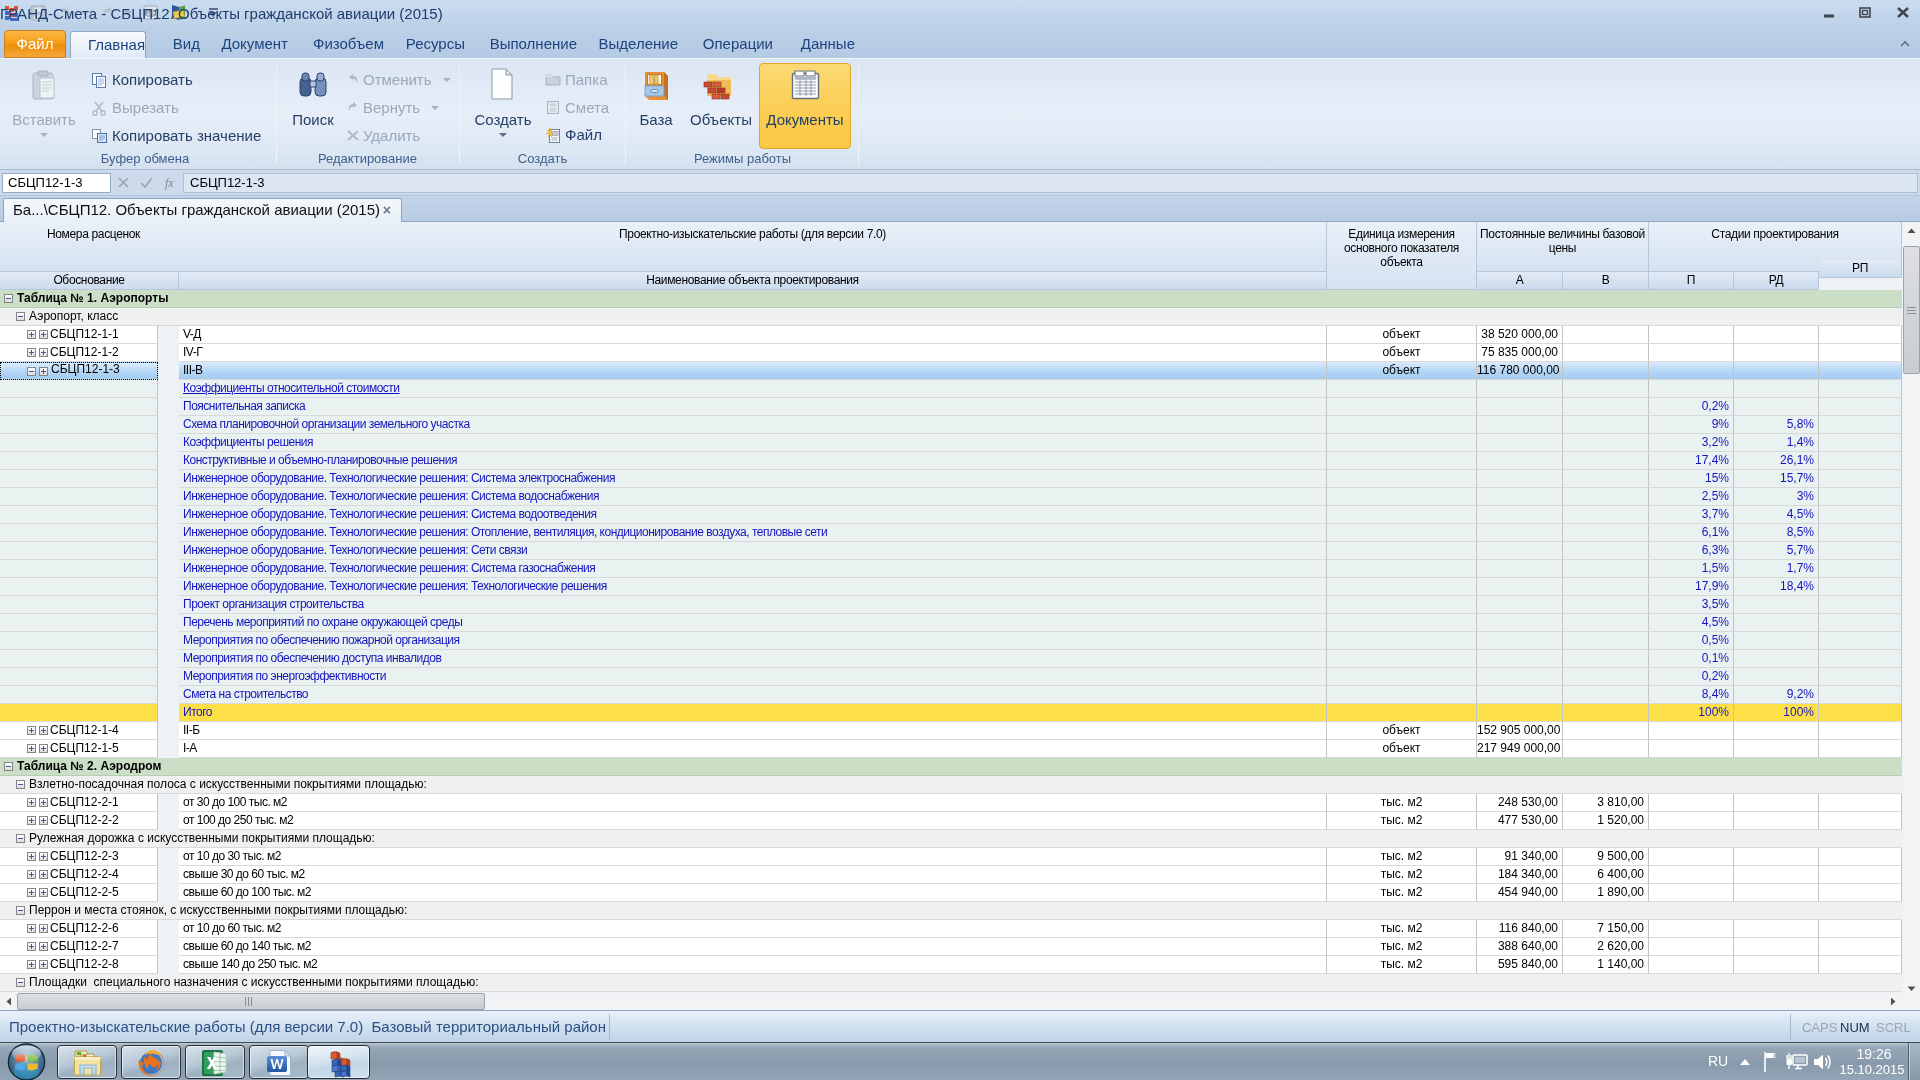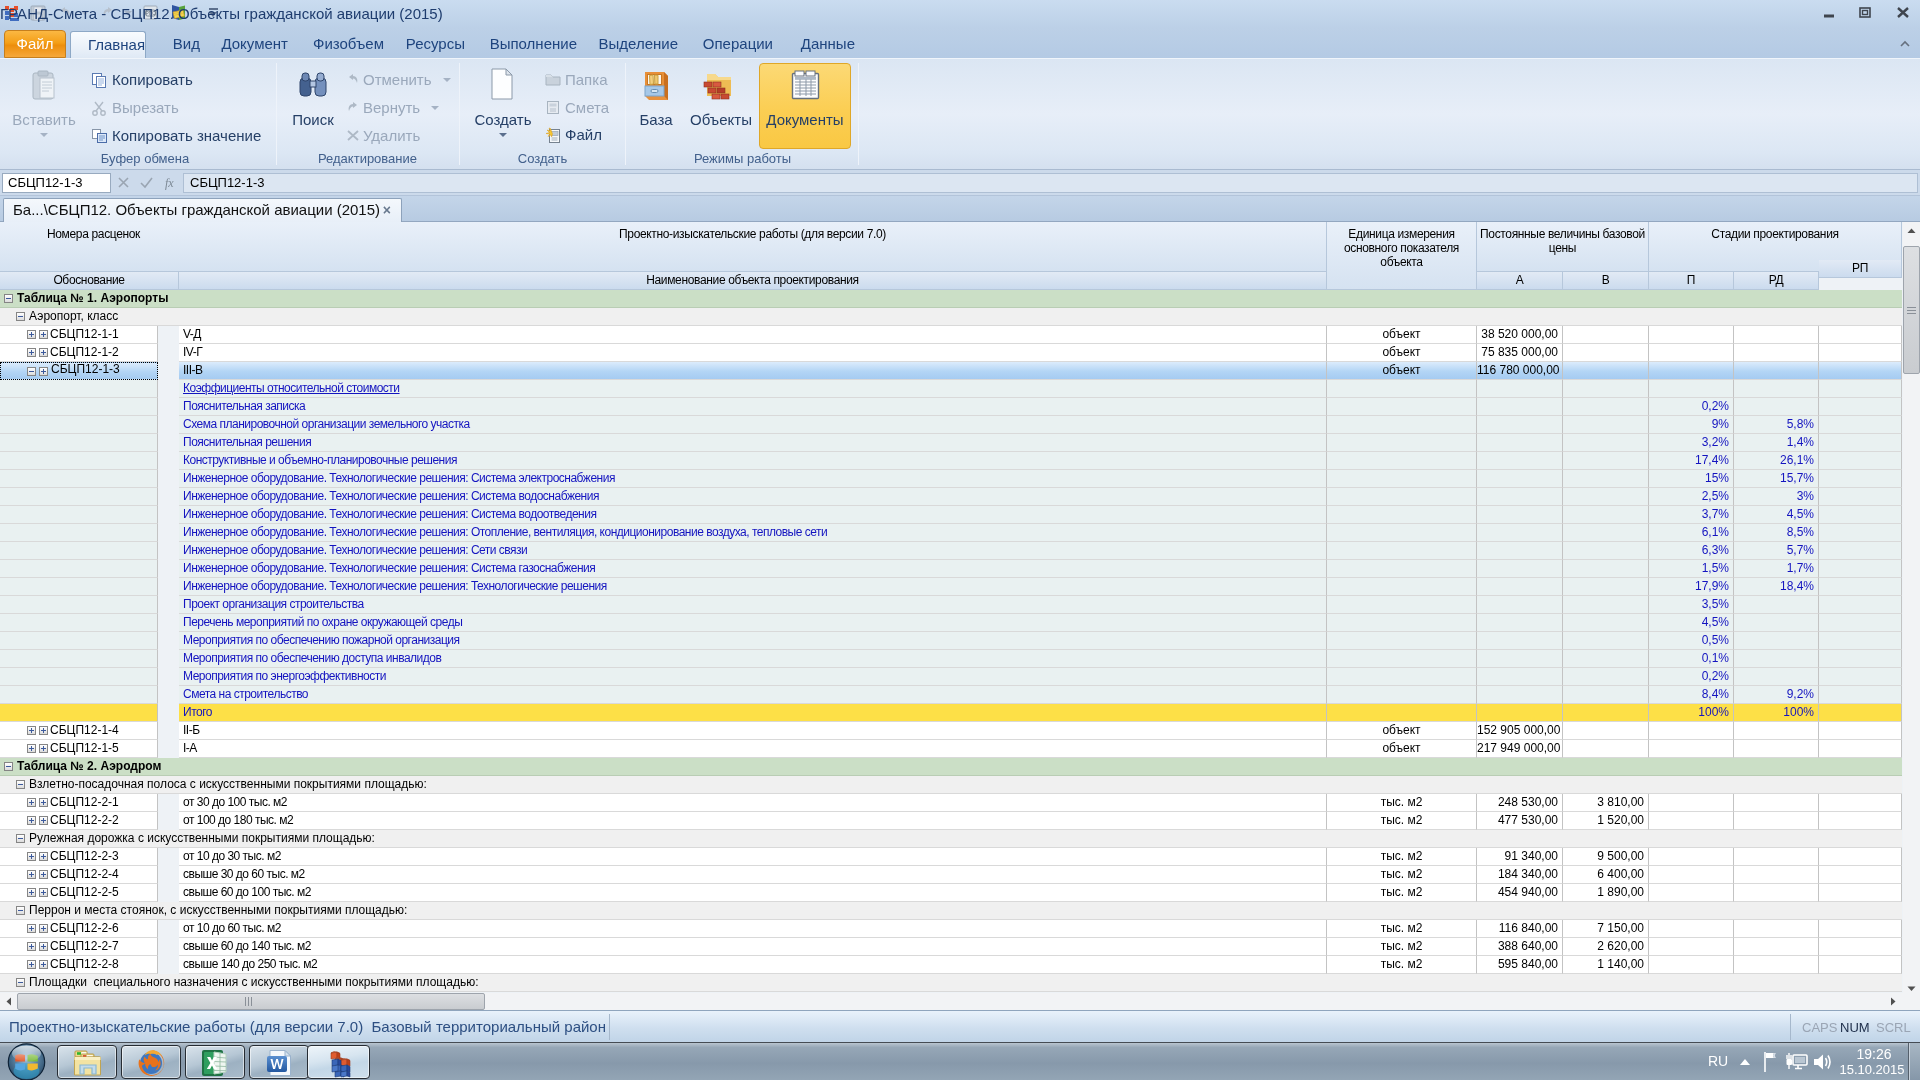--- a/index.html
+++ b/index.html
@@ -387,21 +387,21 @@
       <div class="abs cell cB sub navy">Схема планировочной организации земельного участка</div>
       <div class="abs cell cC sub"></div>
       <div class="abs cell cD sub"></div>
       <div class="abs cell cE sub"></div>
       <div class="abs cell cF sub navy">9%</div>
       <div class="abs cell cG sub navy">5,8%</div>
       <div class="abs cell cH sub"></div>
     </div>
 <div class="abs r" style="top:212px">
       <div class="abs cell cA sub"></div>
-      <div class="abs cell cB sub navy">Пояснительная решения</div>
+      <div class="abs cell cB sub navy">Коэффициенты решения</div>
       <div class="abs cell cC sub"></div>
       <div class="abs cell cD sub"></div>
       <div class="abs cell cE sub"></div>
       <div class="abs cell cF sub navy">3,2%</div>
       <div class="abs cell cG sub navy">1,4%</div>
       <div class="abs cell cH sub"></div>
     </div>
 <div class="abs r" style="top:230px">
       <div class="abs cell cA sub"></div>
       <div class="abs cell cB sub navy">Конструктивные и объемно-планировочные решения</div>
@@ -629,21 +629,21 @@
         <div class="abs pm plus" style="left:27px">
           <i></i>
           <b></b>
         </div>
         <div class="abs pm plus" style="left:39px">
           <i></i>
           <b></b>
         </div>
         <span style="position:absolute;left:50px;top:0px">СБЦП12-2-2</span>
       </div>
-      <div class="abs cell cB">от 100 до 180 тыс. м2</div>
+      <div class="abs cell cB">от 100 до 250 тыс. м2</div>
       <div class="abs cell cC">тыс. м2</div>
       <div class="abs cell cD">477 530,00</div>
       <div class="abs cell cE">1 520,00</div>
       <div class="abs cell cF"></div>
       <div class="abs cell cG"></div>
       <div class="abs cell cH"></div>
     </div>
 <div class="abs r gry" style="top:608px">
       <div class="abs pm" style="left:16px">
         <i></i>

